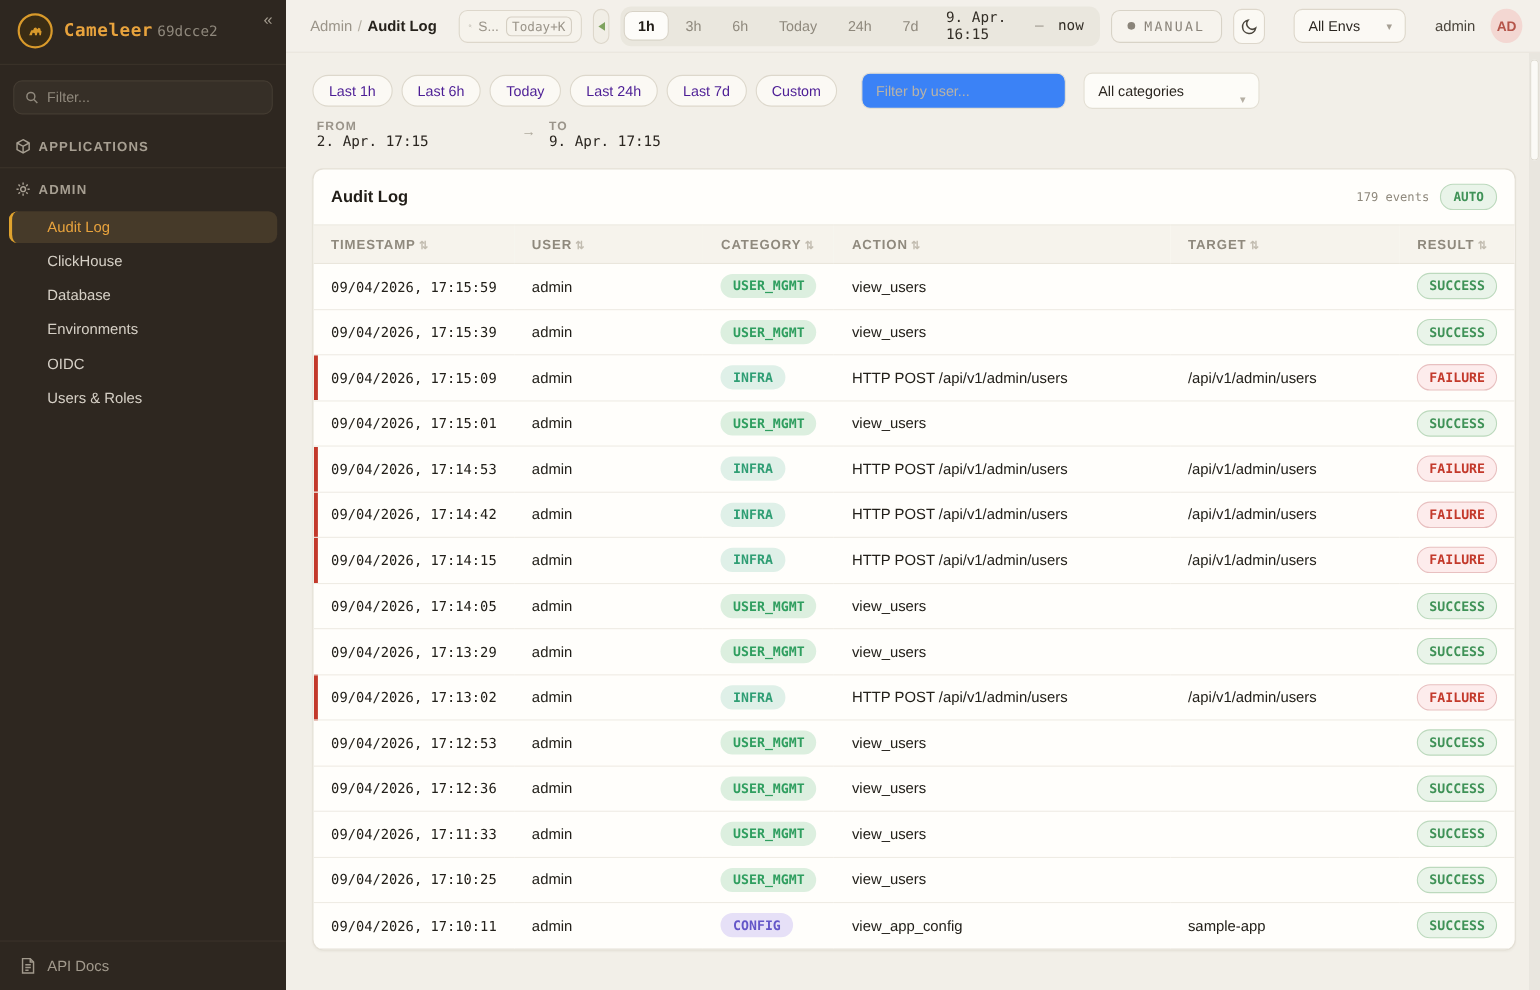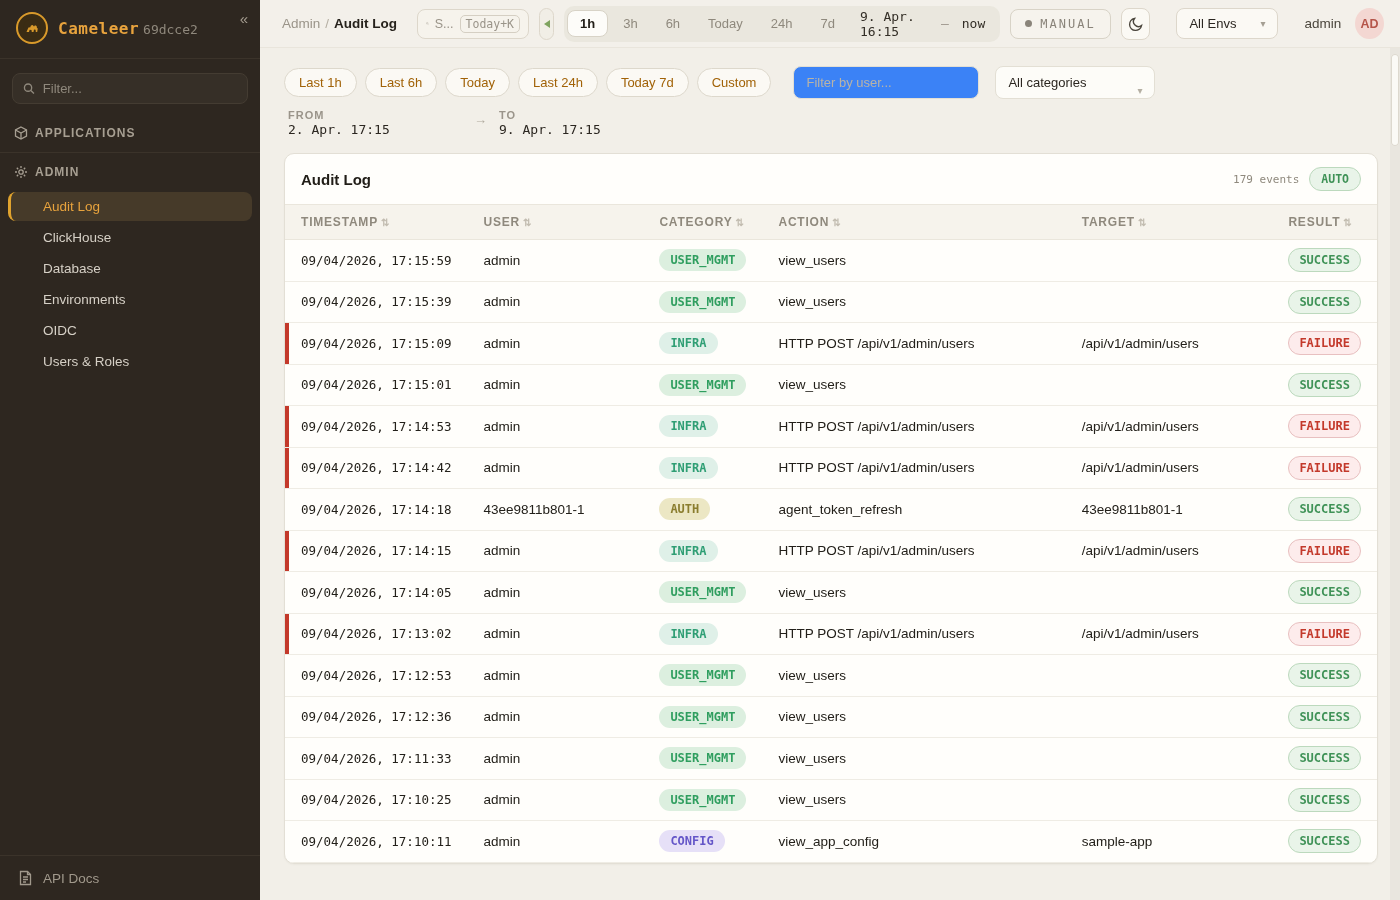--- a/index.html
+++ b/index.html
@@ -44,21 +44,21 @@
   .manual-btn { display:flex; align-items:center; gap:8px; border:1px solid #d8d3c7; background:#f6f3ed; border-radius:8px; padding:7px 14px; color:#8a847a; font-family:"DejaVu Sans Mono", monospace; font-size:12px; letter-spacing:2px; cursor:pointer; }
   .manual-dot { width:7px; height:7px; border-radius:50%; background:#8a847a; }
   .icon-btn { width:32px; height:32px; border:1px solid #ddd7cb; background:#fbf9f4; border-radius:8px; display:flex; align-items:center; justify-content:center; cursor:pointer; }
   .env-select { display:flex; align-items:center; justify-content:space-between; border:1px solid #ddd7cb; background:#fbf9f4; border-radius:8px; padding:7px 12px; width:108px; margin-left:16px; font-size:13px; cursor:pointer; }
   .env-caret { color:#a59f93; font-size:10px; }
   .user-name { font-size:13.5px; color:#4a453c; margin-left:16px; }
   .avatar { width:31px; height:31px; border-radius:50%; background:#f3d7d2; color:#b5554a; font-weight:bold; font-size:12.5px; display:flex; align-items:center; justify-content:center; margin-left:4px; cursor:pointer; }
 
   
   .filterbar { display:flex; align-items:center; gap:8px; padding:18px 24px 0 24px; }
-  .chip { background:#fbf9f4; border:1px solid #ddd8cc; border-radius:999px; padding:6px 14px; font-size:13px; color:#a16207; cursor:pointer; font-family:"Liberation Sans", sans-serif; }
+  .chip { background:#fbf9f4; border:1px solid #ddd8cc; border-radius:999px; padding:6px 14px; font-size:13px; color:#4c1d95; cursor:pointer; font-family:"Liberation Sans", sans-serif; }
   .f-input { border:1px solid #e3dfd4; background:#3b82f6; border-radius:8px; padding:8px 12px; font-size:13px; color:#2b2620; outline:none; font-family:"Liberation Sans", sans-serif; }
   .f-input::placeholder { color:#b9b3a7; }
   .user-input { width:186px; margin-left:14px; }
   .cat-select { width:160px; margin-left:8px; display:flex; align-items:center; justify-content:space-between; cursor:pointer; background:#fdfcf8; }
   .cat-caret { color:#b5afa3; font-size:10px; position:relative; top:8px; }
   .action-input { width:200px; margin-left:2px; }
   .fromto { display:flex; align-items:flex-start; padding:10px 24px 0 28px; gap:0; }
   .ft-label { font-size:11px; letter-spacing:1px; color:#9a948a; font-weight:bold; }
   .ft-value { font-family:"DejaVu Sans Mono", monospace; font-size:13px; color:#2b2620; margin-top:1px; }
   .ft-from { width:186px; }
@@ -202,21 +202,21 @@
     <span class="user-name">admin</span>
     <div class="avatar">AD</div>
   </header>
 
   <div class="filterbar">
     <span style="display:flex;gap:8px;">
         <button class="chip">Last 1h</button>
         <button class="chip">Last 6h</button>
         <button class="chip">Today</button>
         <button class="chip">Last 24h</button>
-        <button class="chip">Today 7d</button>
+        <button class="chip">Last 7d</button>
         <button class="chip">Custom</button>
       </span>
     <input class="f-input user-input" placeholder="Filter by user..." style="">
     <div class="f-input cat-select">
       <span>All categories</span>
       <span class="cat-caret">▾</span>
     </div>
   </div>
 
   <div class="fromto">
@@ -300,38 +300,38 @@
             <td><span class="res-badge" style="background: rgb(253, 236, 236); color: rgb(195, 57, 43); border-color: rgb(232, 192, 192);">FAILURE</span></td>
           </tr>
           <tr class="fail-row">
             <td class="ts">09/04/2026, 17:14:42</td>
             <td>admin</td>
             <td><span class="cat-badge" style="background: rgb(223, 240, 232); color: rgb(47, 158, 116);">INFRA</span></td>
             <td>HTTP POST /api/v1/admin/users</td>
             <td>/api/v1/admin/users</td>
             <td><span class="res-badge" style="background: rgb(253, 236, 236); color: rgb(195, 57, 43); border-color: rgb(232, 192, 192);">FAILURE</span></td>
           </tr>
-          <tr>
-            <td class="ts">09/04/2026, 17:14:18</td>
-            <td>43ee9811b801-1</td>
-            <td><span class="cat-badge" style="background: rgb(236, 231, 196); color: rgb(138, 125, 46);">AUTH</span></td>
-            <td>agent_token_refresh</td>
-            <td>43ee9811b801-1</td>
-            <td><span class="res-badge" style="background: rgb(233, 244, 233); color: rgb(63, 146, 87); border-color: rgb(188, 217, 189);">SUCCESS</span></td>
-          </tr>
           <tr class="fail-row">
             <td class="ts">09/04/2026, 17:14:15</td>
             <td>admin</td>
             <td><span class="cat-badge" style="background: rgb(223, 240, 232); color: rgb(47, 158, 116);">INFRA</span></td>
             <td>HTTP POST /api/v1/admin/users</td>
             <td>/api/v1/admin/users</td>
             <td><span class="res-badge" style="background: rgb(253, 236, 236); color: rgb(195, 57, 43); border-color: rgb(232, 192, 192);">FAILURE</span></td>
           </tr>
           <tr>
             <td class="ts">09/04/2026, 17:14:05</td>
+            <td>admin</td>
+            <td><span class="cat-badge" style="background: rgb(220, 239, 223); color: rgb(47, 158, 95);">USER_MGMT</span></td>
+            <td>view_users</td>
+            <td></td>
+            <td><span class="res-badge" style="background: rgb(233, 244, 233); color: rgb(63, 146, 87); border-color: rgb(188, 217, 189);">SUCCESS</span></td>
+          </tr>
+          <tr>
+            <td class="ts">09/04/2026, 17:13:29</td>
             <td>admin</td>
             <td><span class="cat-badge" style="background: rgb(220, 239, 223); color: rgb(47, 158, 95);">USER_MGMT</span></td>
             <td>view_users</td>
             <td></td>
             <td><span class="res-badge" style="background: rgb(233, 244, 233); color: rgb(63, 146, 87); border-color: rgb(188, 217, 189);">SUCCESS</span></td>
           </tr>
           <tr class="fail-row">
             <td class="ts">09/04/2026, 17:13:02</td>
             <td>admin</td>
             <td><span class="cat-badge" style="background: rgb(223, 240, 232); color: rgb(47, 158, 116);">INFRA</span></td>

